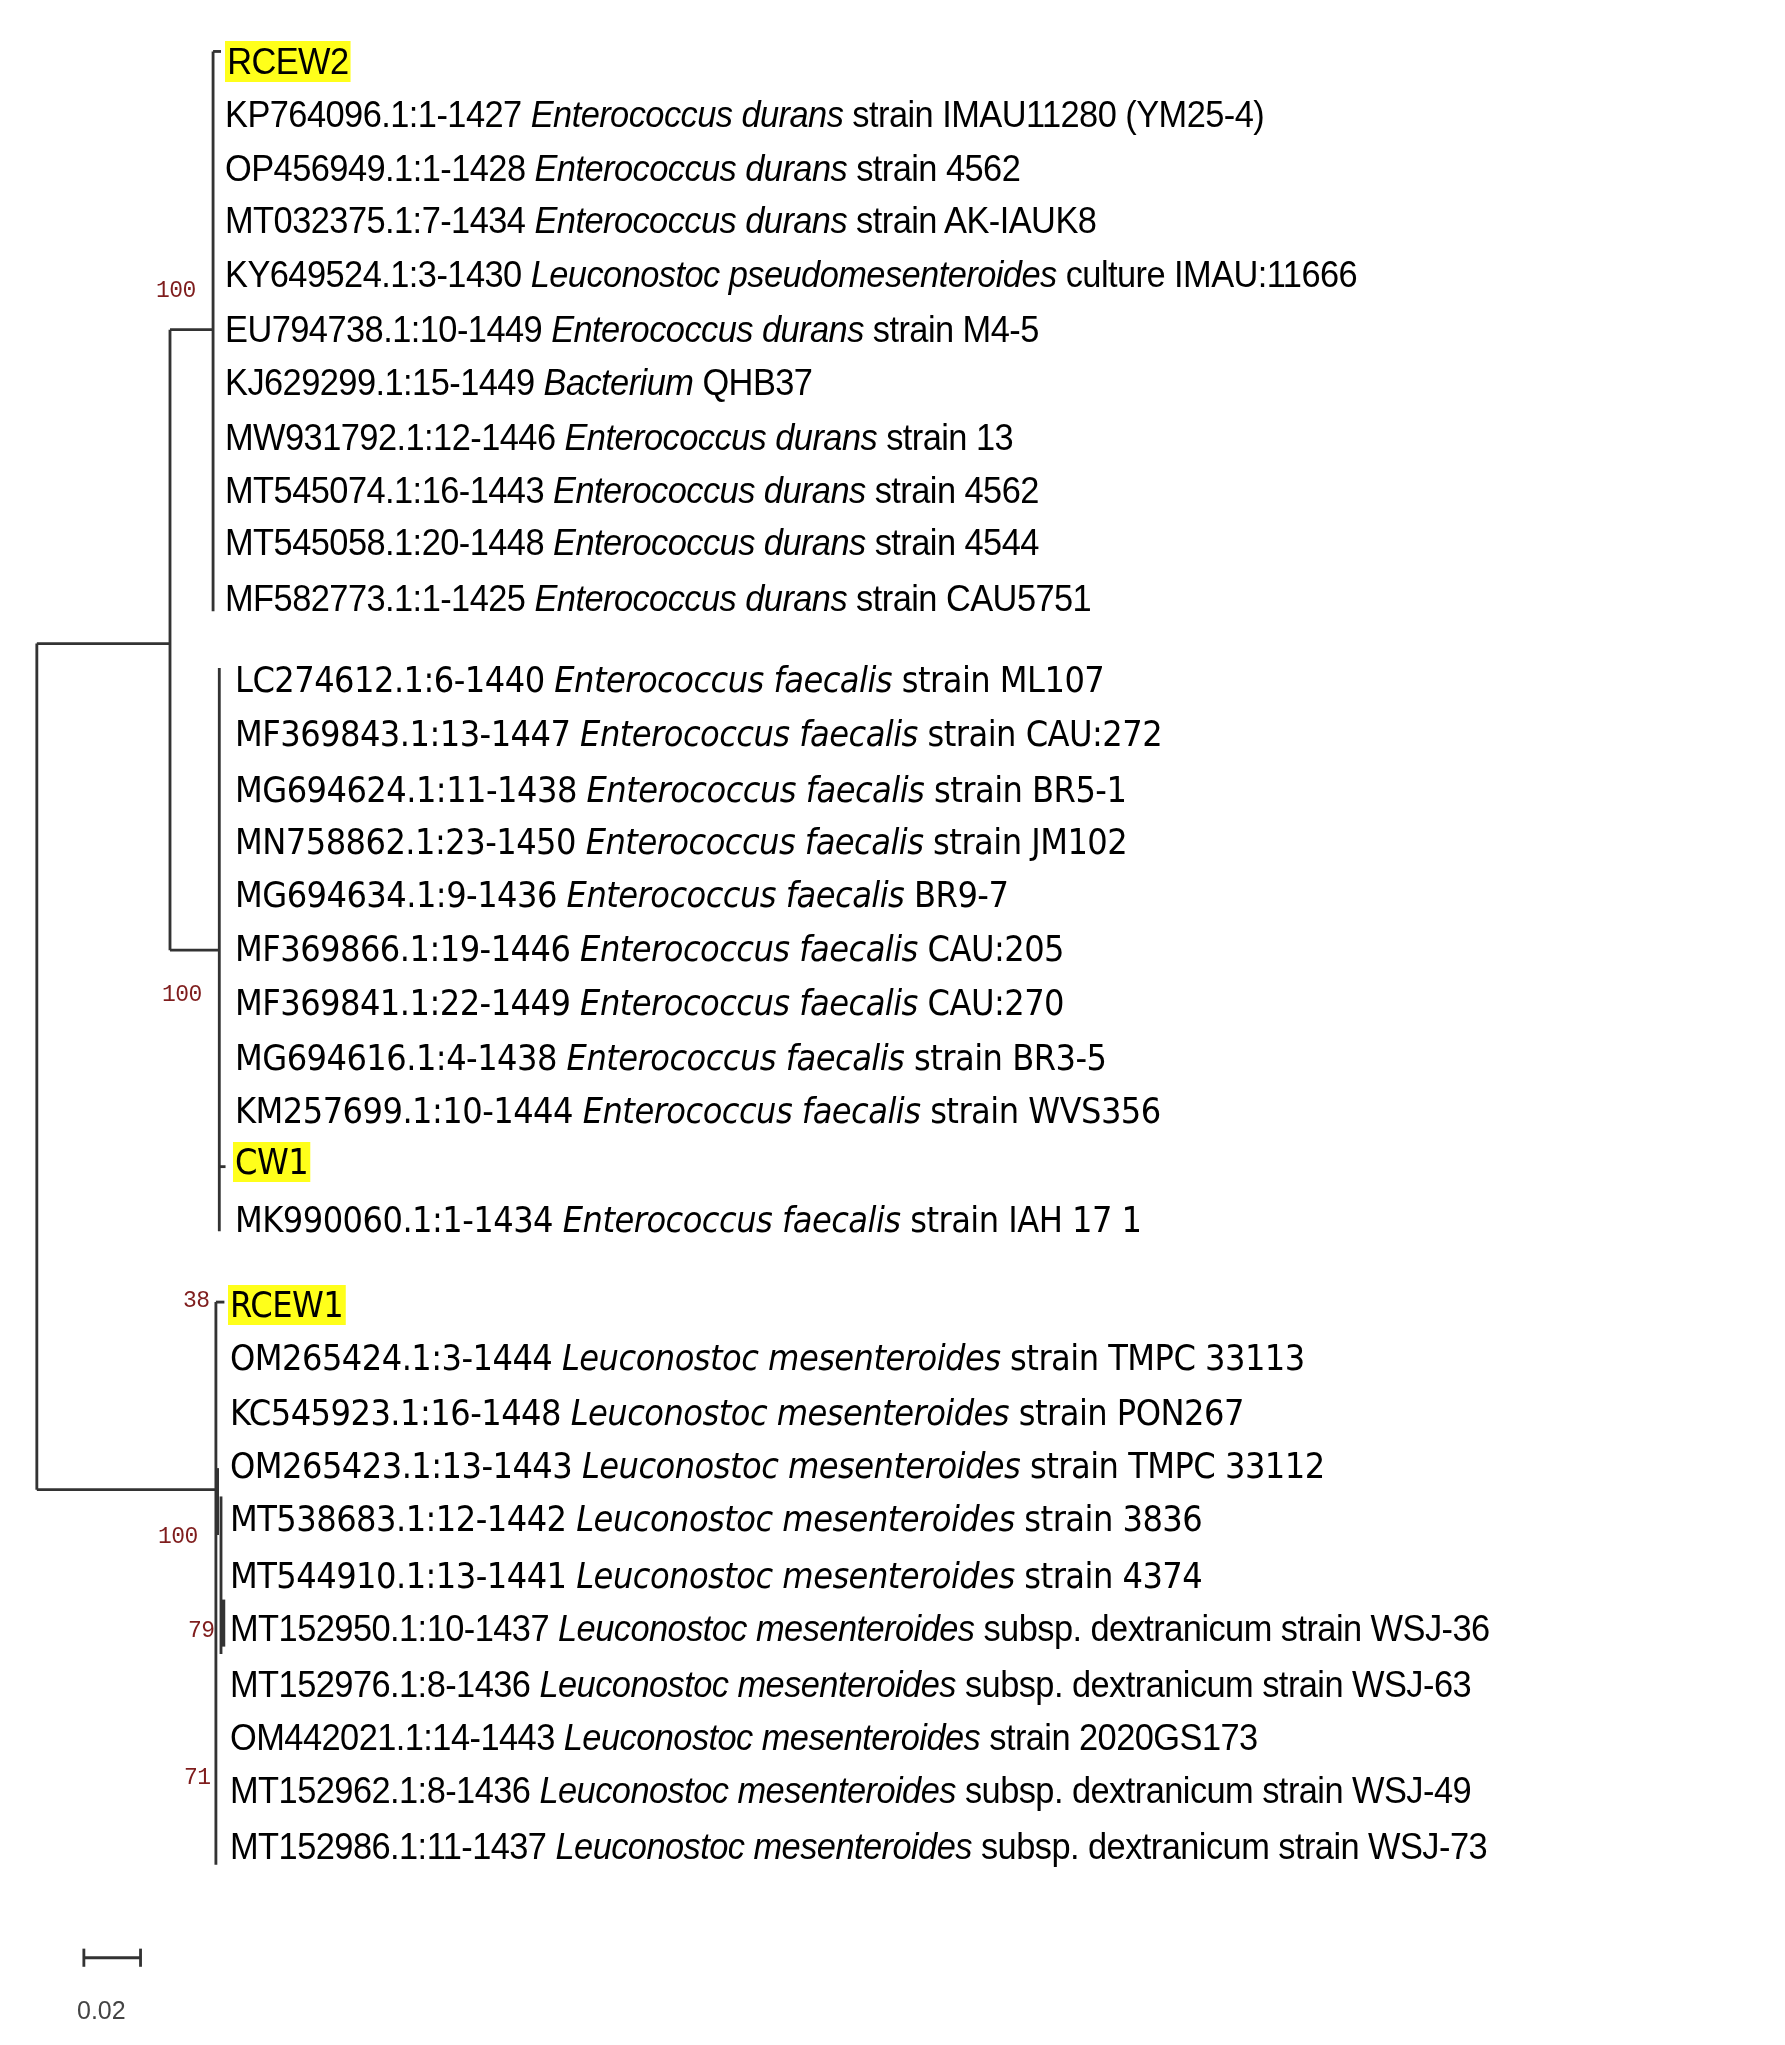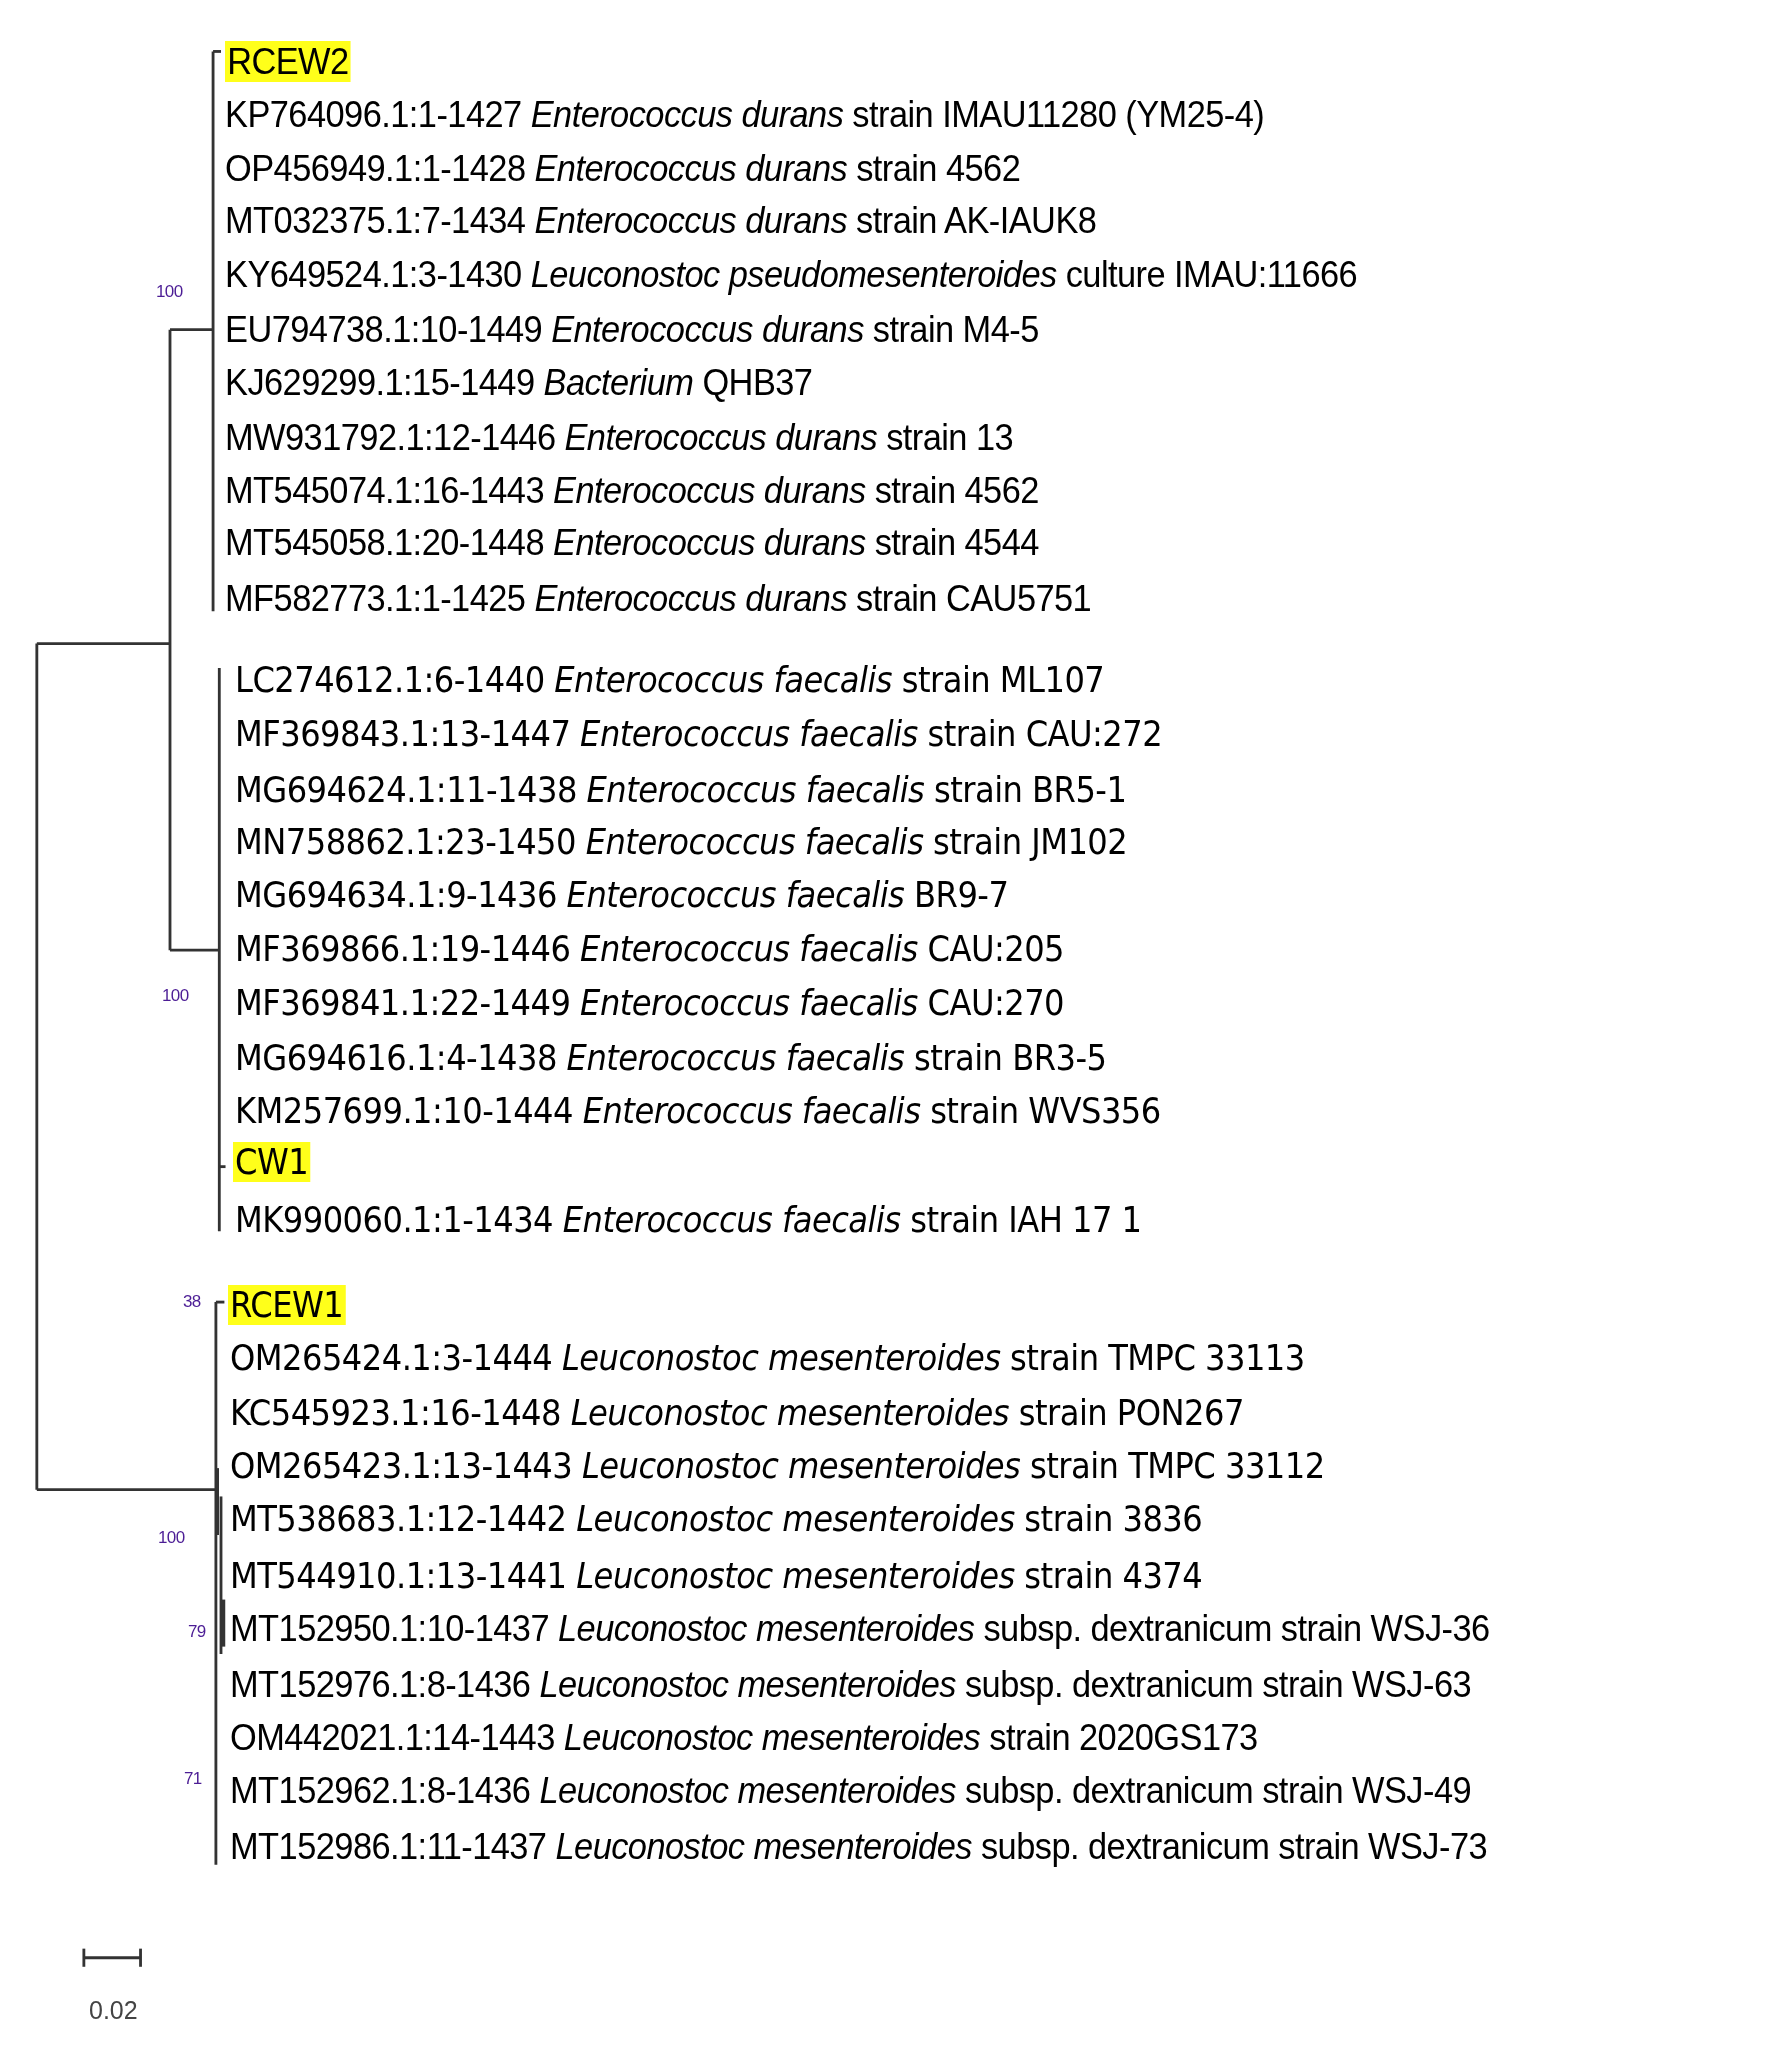--- a/index.html
+++ b/index.html
@@ -4,21 +4,21 @@
 <style>
   html, body { margin:0; padding:0; background:#ffffff; }
   body { width:1785px; height:2046px; position:relative; overflow:hidden;
          font-family:"Liberation Sans", sans-serif; color:#000; }
   .tree-svg { position:absolute; left:0; top:0; }
   .leaf { position:absolute; white-space:nowrap; font-size:37px; line-height:45px;
           font-family:"Liberation Sans", sans-serif; letter-spacing:-0.6px; transform:scaleX(0.93); transform-origin:left center; }
   .leaf.wide { font-family:"DejaVu Sans", sans-serif; font-size:35px; letter-spacing:-0.6px; transform:scaleX(0.92); }
   .leaf i { font-style:italic; }
   .hl { background:#ffff1a; padding:0 2.3px; }
-  .boot { position:absolute; font-family:Liberation Sans, sans-serif; font-size:17px; color:#4c1d95; line-height:25px; letter-spacing:-0.6px; }
+  .boot { position:absolute; font-family:Liberation Mono, monospace; font-size:23px; color:#7f1d1d; line-height:25px; letter-spacing:-0.6px; }
   .scale-label { position:absolute; font-family:"Liberation Sans", sans-serif; font-size:25px; color:#444; }
 </style>
 </head>
 <body>
 
 <svg class="tree-svg" width="1785" height="2046" viewBox="0 0 3150 3609">
   <g stroke="#333" stroke-width="5" fill="none">
 
     <line x1="65" y1="1135" x2="65" y2="2628"></line>
     <line x1="65" y1="1135" x2="300" y2="1135"></line>
@@ -88,14 +88,14 @@
   <div class="leaf wide" style="left:230px;top:1444px;"><span>OM265423.1:13-1443</span> <i>Leuconostoc mesenteroides</i> <span>strain TMPC 33112</span></div>
   <div class="leaf wide" style="left:230px;top:1497px;"><span>MT538683.1:12-1442</span> <i>Leuconostoc mesenteroides</i> <span>strain 3836</span></div>
   <div class="leaf wide" style="left:230px;top:1554px;"><span>MT544910.1:13-1441</span> <i>Leuconostoc mesenteroides</i> <span>strain 4374</span></div>
   <div class="leaf" style="left:230px;top:1606px;"><span>MT152950.1:10-1437</span> <i>Leuconostoc mesenteroides</i> <span>subsp. dextranicum strain WSJ-36</span></div>
   <div class="leaf" style="left:230px;top:1662px;"><span>MT152976.1:8-1436</span> <i>Leuconostoc mesenteroides</i> <span>subsp. dextranicum strain WSJ-63</span></div>
   <div class="leaf" style="left:230px;top:1715px;"><span>OM442021.1:14-1443</span> <i>Leuconostoc mesenteroides</i> <span>strain 2020GS173</span></div>
   <div class="leaf" style="left:230px;top:1768px;"><span>MT152962.1:8-1436</span> <i>Leuconostoc mesenteroides</i> <span>subsp. dextranicum strain WSJ-49</span></div>
   <div class="leaf" style="left:230px;top:1824px;"><span>MT152986.1:11-1437</span> <i>Leuconostoc mesenteroides</i> <span>subsp. dextranicum strain WSJ-73</span></div>
 </div>
 
-<div class="scale-label" style="left:77px;top:1996px;margin-left:12px;">0.02</div>
+<div class="scale-label" style="left:77px;top:1996px;">0.02</div>
 
 
 </body></html>

